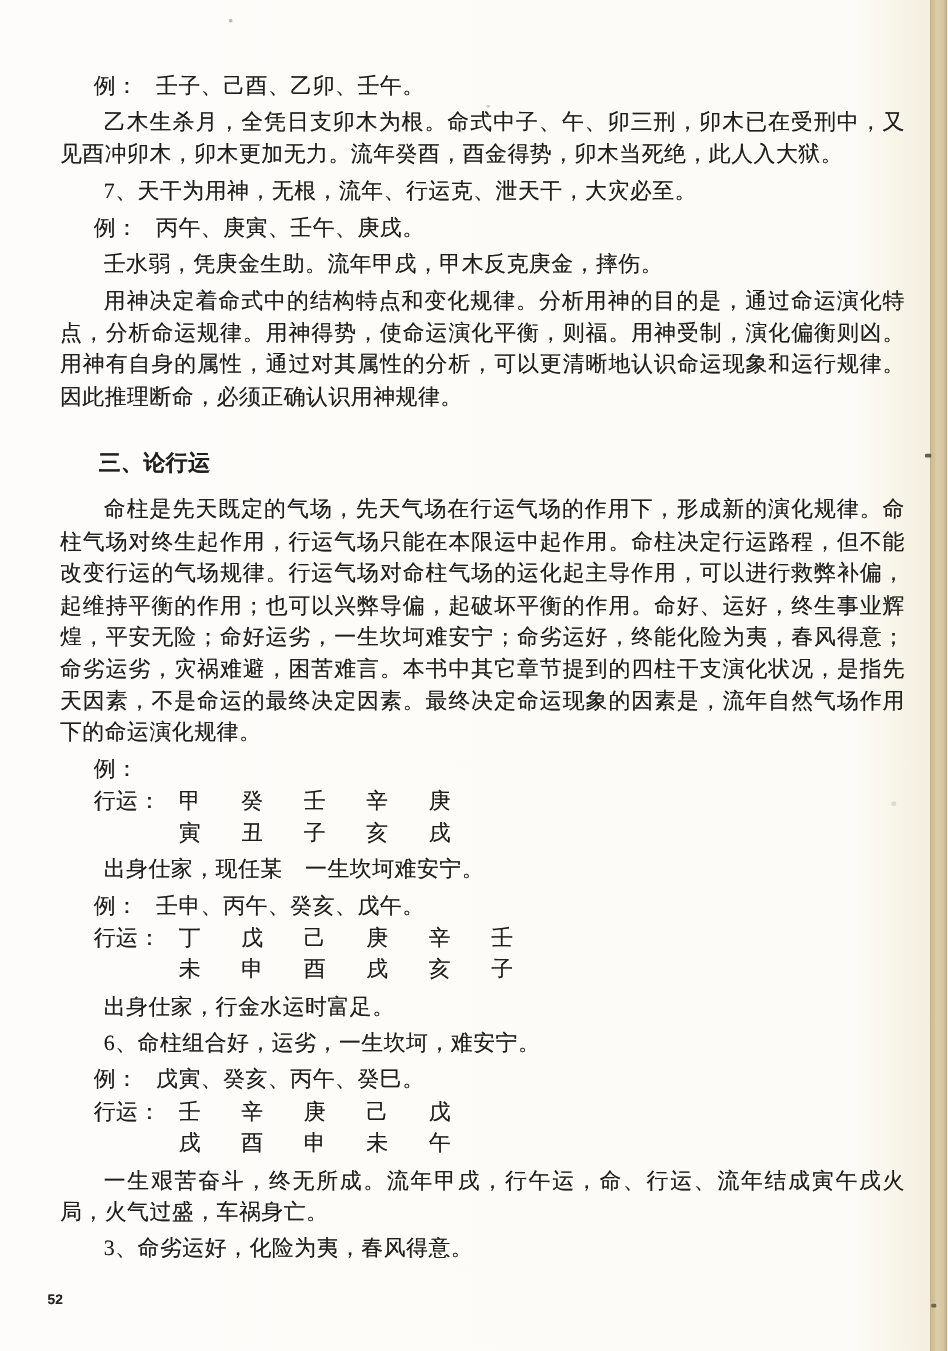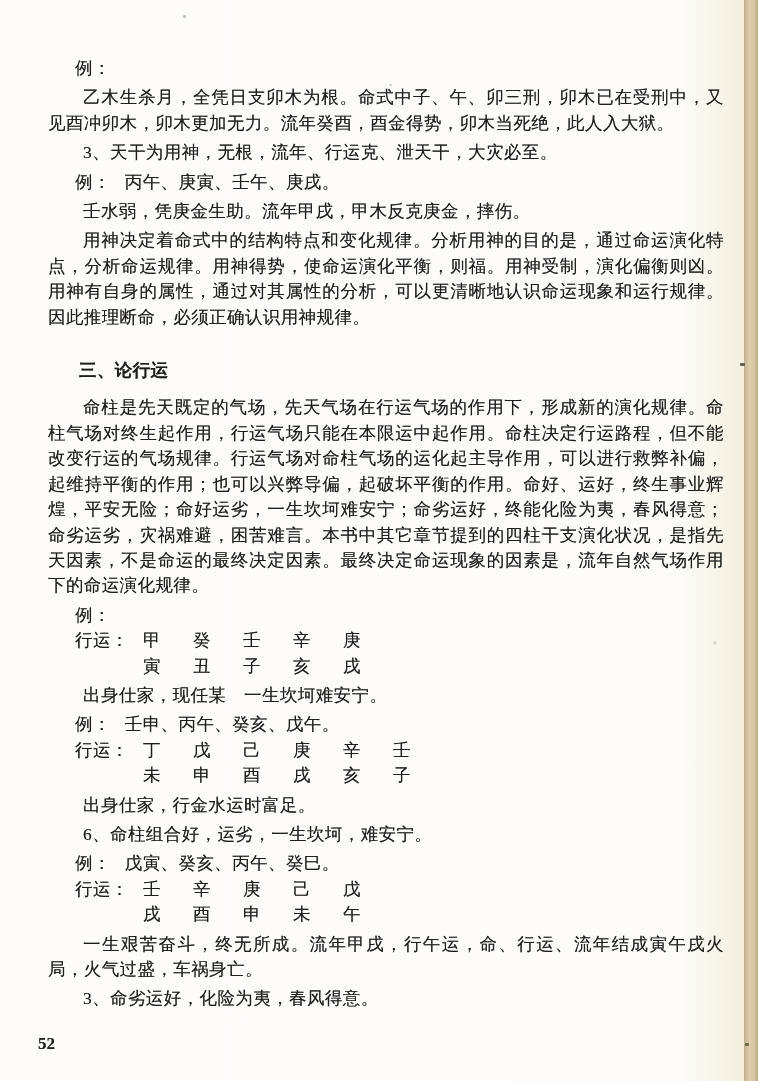--- a/index.html
+++ b/index.html
@@ -49,23 +49,23 @@
     display: flex;
     padding-left: 31px;
     white-space: nowrap;
   }
   .dayun-label { flex: 0 0 68px; }
   .dayun-cell { flex: 0 0 50px; }
   .page-number {
     position: absolute;
     left: 38px;
     top: 1034px;
-    font-size: 17px;
+    font-size: 11px;
     font-weight: bold;
-    font-family: Liberation Serif, serif;
+    font-family: Liberation Sans, sans-serif;
     color: #242320;
     text-shadow: 0 0 0.4px rgba(20,20,20,0.5);
   }
   .edge-strip {
     position: absolute;
     top: 0;
     right: 0;
     width: 13px;
     height: 1081px;
     background: linear-gradient(90deg, #c9b88e 0%, #ddcfab 35%, var(--strip) 75%, var(--strip-dark) 100%);
@@ -82,23 +82,24 @@
   .speck.s4 { left: 745px; top: 1043px; width: 4px; height: 3px; opacity: .8; background:#55503f; border-radius:1px; }
   .speck.s5 { left: 713px; top: 641px; width: 4px; height: 4px; opacity: .18; }
 </style>
 </head>
 <body>
 
 <div class="page">
   <div class="content">
       <div class="example-line">
         <span class="example-label">例：</span>
+        <span class="example-text">壬子、己酉、乙卯、壬午。</span>
       </div>
       <p class="para">乙木生杀月，全凭日支卯木为根。命式中子、午、卯三刑，卯木已在受刑中，又见酉冲卯木，卯木更加无力。流年癸酉，酉金得势，卯木当死绝，此人入大狱。</p>
-      <p class="para">3、天干为用神，无根，流年、行运克、泄天干，大灾必至。</p>
+      <p class="para">7、天干为用神，无根，流年、行运克、泄天干，大灾必至。</p>
       <div class="example-line">
         <span class="example-label">例：</span>
         <span class="example-text">丙午、庚寅、壬午、庚戌。</span>
       </div>
       <p class="para">壬水弱，凭庚金生助。流年甲戌，甲木反克庚金，摔伤。</p>
       <p class="para">用神决定着命式中的结构特点和变化规律。分析用神的目的是，通过命运演化特点，分析命运规律。用神得势，使命运演化平衡，则福。用神受制，演化偏衡则凶。用神有自身的属性，通过对其属性的分析，可以更清晰地认识命运现象和运行规律。因此推理断命，必须正确认识用神规律。</p>
       <div class="heading">三、论行运</div>
       <p class="para">命柱是先天既定的气场，先天气场在行运气场的作用下，形成新的演化规律。命柱气场对终生起作用，行运气场只能在本限运中起作用。命柱决定行运路程，但不能改变行运的气场规律。行运气场对命柱气场的运化起主导作用，可以进行救弊补偏，起维持平衡的作用；也可以兴弊导偏，起破坏平衡的作用。命好、运好，终生事业辉煌，平安无险；命好运劣，一生坎坷难安宁；命劣运好，终能化险为夷，春风得意；命劣运劣，灾祸难避，困苦难言。本书中其它章节提到的四柱干支演化状况，是指先天因素，不是命运的最终决定因素。最终决定命运现象的因素是，流年自然气场作用下的命运演化规律。</p>
       <div class="example-line">
         <span class="example-label">例：</span>

